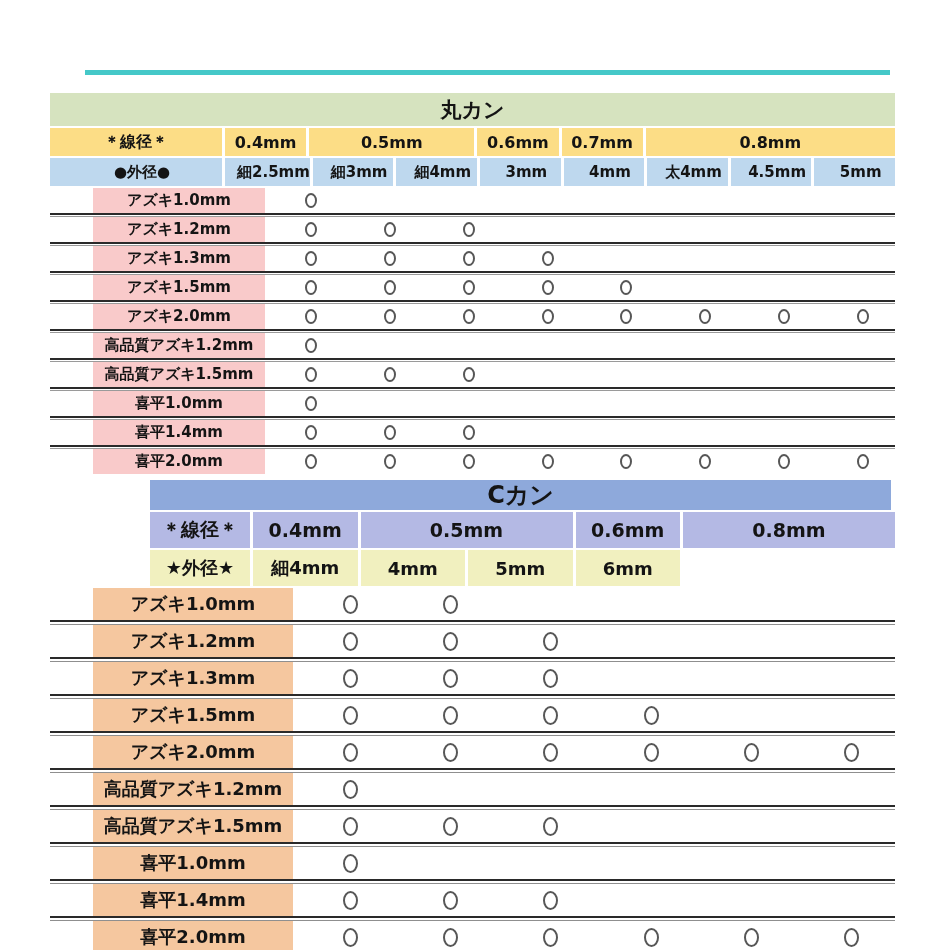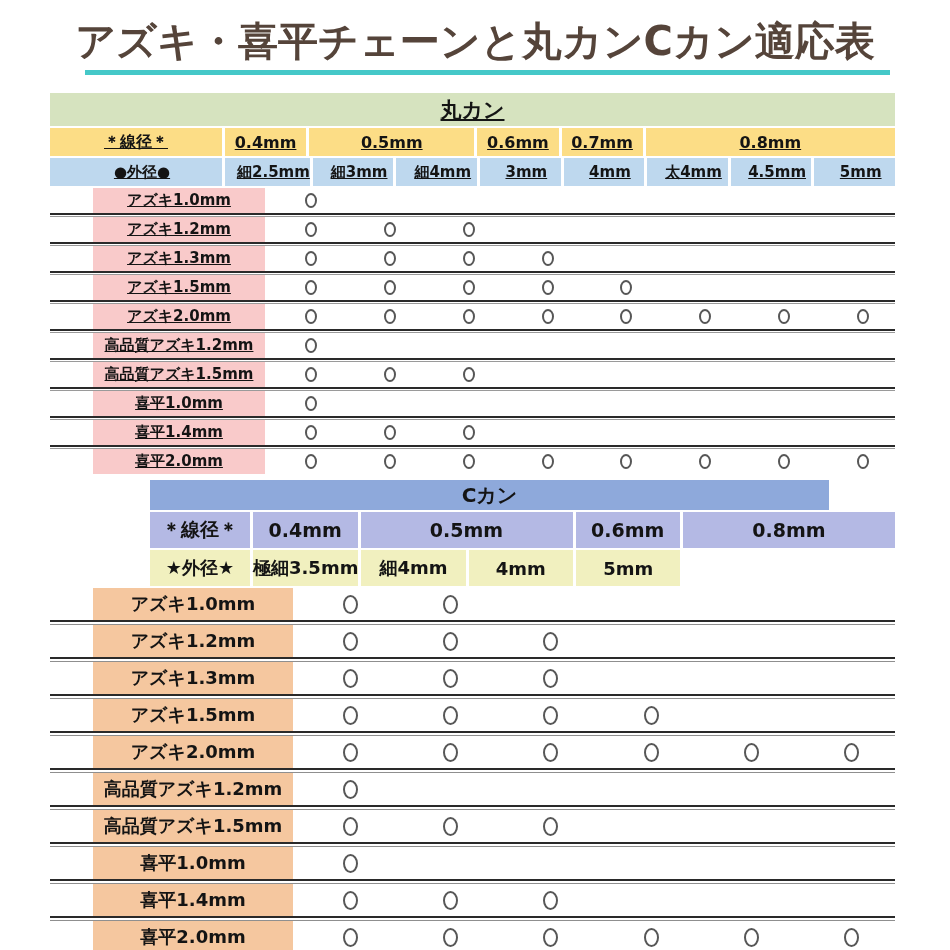--- a/index.html
+++ b/index.html
@@ -18,26 +18,26 @@
 
   
   .title{
     position:absolute;top:14px;left:0;width:100%;margin:0;text-align:center;
     font-size:40px;font-weight:700;color:var(--title-text);letter-spacing:0px;white-space:nowrap;
   }
   .underline{position:absolute;left:85px;top:70px;width:805px;height:5px;background:var(--title-underline);}
 
   
   .tbl{position:absolute;left:50px;width:845px;}
-  .t1{top:93px;text-decoration:underline;}
+  .t1{top:93px;}
   .t2{top:480px;}
 
   .band{display:flex;align-items:center;justify-content:center;font-weight:700;margin-bottom:2px;}
   .t1 .band{height:33px;background:var(--maru-header-bg);font-size:21px;}
-  .t2 .band{height:30px;width:679px;margin-left:100px;background:var(--c-header-bg);font-size:20px;}
+  .t2 .band{height:30px;width:741px;margin-left:100px;background:var(--c-header-bg);font-size:24px;}
 
   .wire-row,.outer-row{display:grid;column-gap:3px;margin-bottom:2px;}
   .t1 .wire-row,.t1 .outer-row,.t1 .body-row{grid-template-columns:172px repeat(8,1fr);}
   .t2 .wire-row,.t2 .outer-row{grid-template-columns:100px repeat(6,1fr);width:745px;margin-left:100px;}
   .t2 .body-row{grid-template-columns:200px repeat(6,1fr);}
   .body-row{display:grid;column-gap:14px;padding-left:43px;}
 
   .hcell{display:flex;align-items:center;justify-content:center;font-weight:700;white-space:nowrap;}
   .t1 .wire-row .hcell{height:28px;background:var(--maru-wire-bg);font-size:16px;}
   .t1 .outer-row .hcell{height:28px;background:var(--maru-outer-bg);font-size:15px;padding-left:12px;}
@@ -56,21 +56,20 @@
   .t2 .circ{width:15px;height:19px;border:2px solid var(--mark-color);}
 
   .sep{width:100%;}
   .t1 .sep{height:4px;background:linear-gradient(to bottom,var(--separator-color) 0,var(--separator-color) 2px,#ffffff 2px,#ffffff 3px,#9a9a9a 3px,#9a9a9a 4px);}
   .t2 .sep{height:5px;background:linear-gradient(to bottom,var(--separator-color) 0,var(--separator-color) 2px,#ffffff 2px,#ffffff 4px,#8f8f8f 4px,#8f8f8f 5px);}
 </style>
 </head>
 <body>
 
 <div class="page">
-  <h1 class="title">アズキ・喜平チェーンと丸カンCカン適応表</h1>
   <div class="underline"></div>
   <section class="tbl t1" id="maru">
       <div class="band">丸カン</div>
       <div class="wire-row">
         <div class="hcell">＊線径＊</div>
         <div class="hcell">0.4mm</div>
         <div class="hcell" style="grid-column: span 2;">0.5mm</div>
         <div class="hcell">0.6mm</div>
         <div class="hcell">0.7mm</div>
         <div class="hcell" style="grid-column: span 3;">0.8mm</div>
@@ -284,24 +283,24 @@
       <div class="band">Cカン</div>
       <div class="wire-row">
         <div class="hcell">＊線径＊</div>
         <div class="hcell">0.4mm</div>
         <div class="hcell" style="grid-column: span 2;">0.5mm</div>
         <div class="hcell">0.6mm</div>
         <div class="hcell" style="grid-column: span 2;">0.8mm</div>
       </div>
       <div class="outer-row">
         <div class="hcell">★外径★</div>
-        <div class="hcell">極細3.5mm</div>
         <div class="hcell">細4mm</div>
         <div class="hcell">4mm</div>
         <div class="hcell">5mm</div>
+        <div class="hcell">6mm</div>
       </div>
       <div class="body-row">
         <div class="row-label">アズキ1.0mm</div>
         <div class="mark-cell">
           <div class="circ"></div>
         </div>
         <div class="mark-cell">
           <div class="circ"></div>
         </div>
         <div class="mark-cell"></div>

